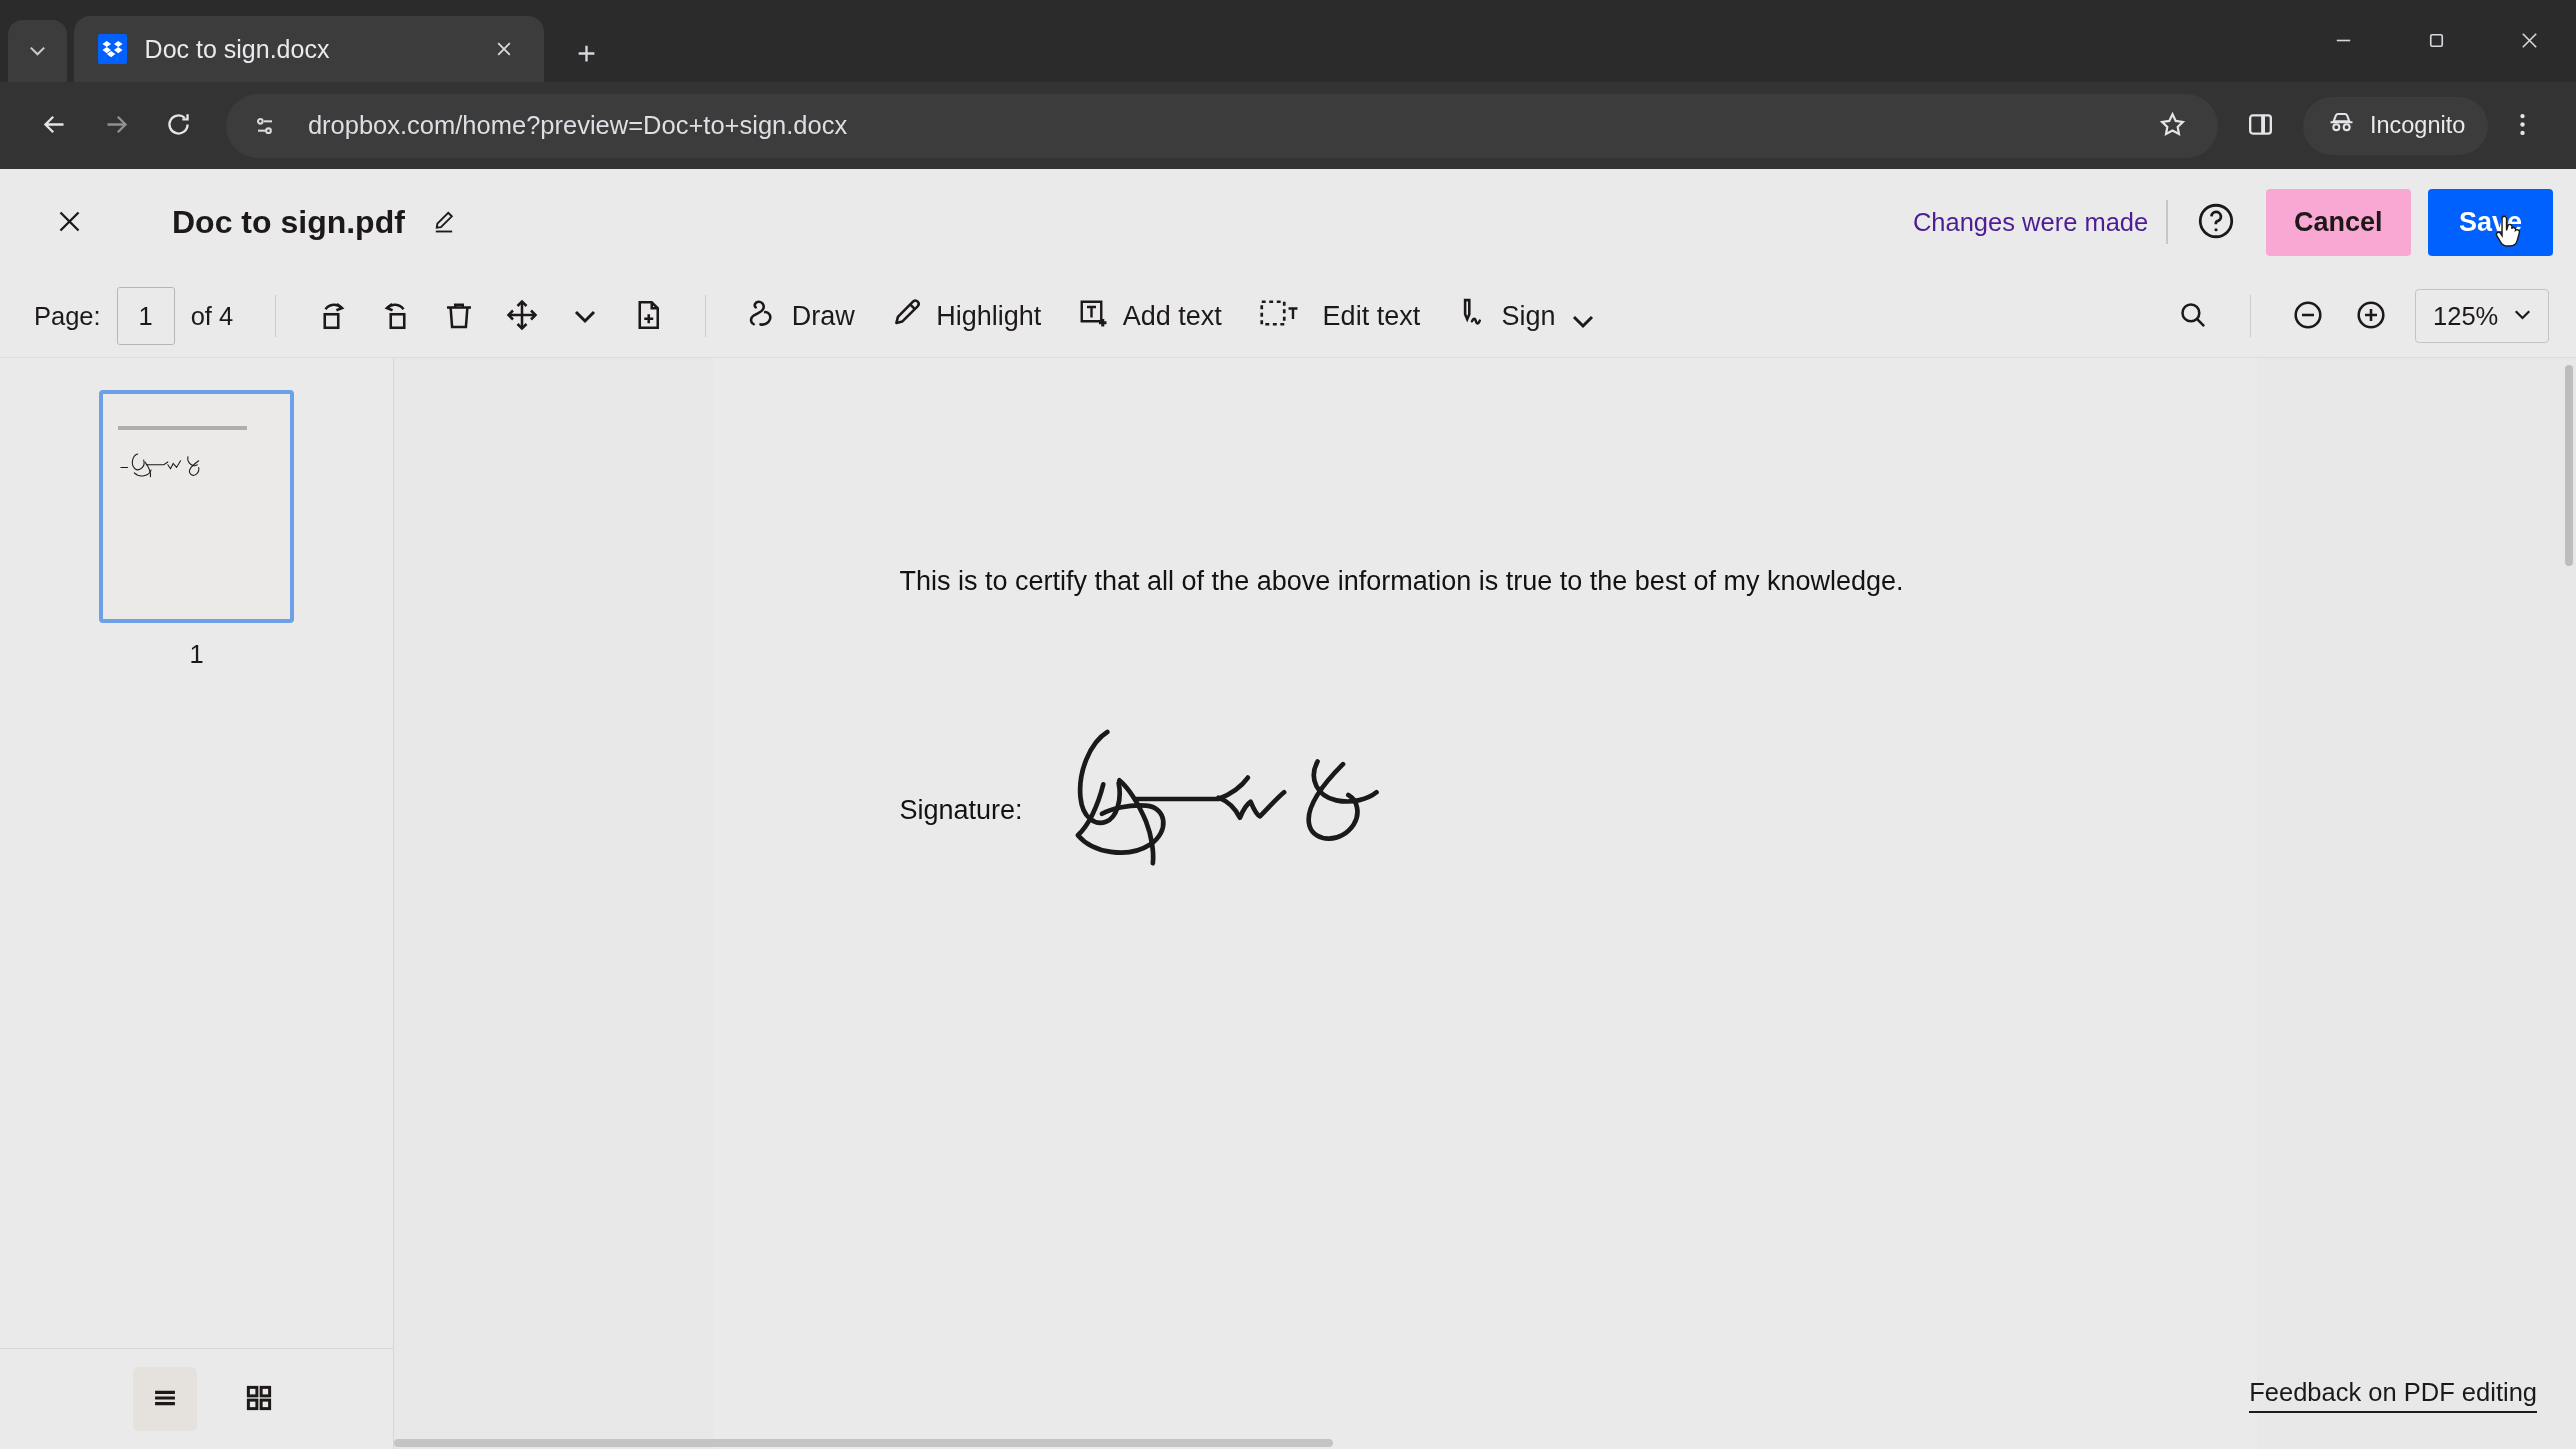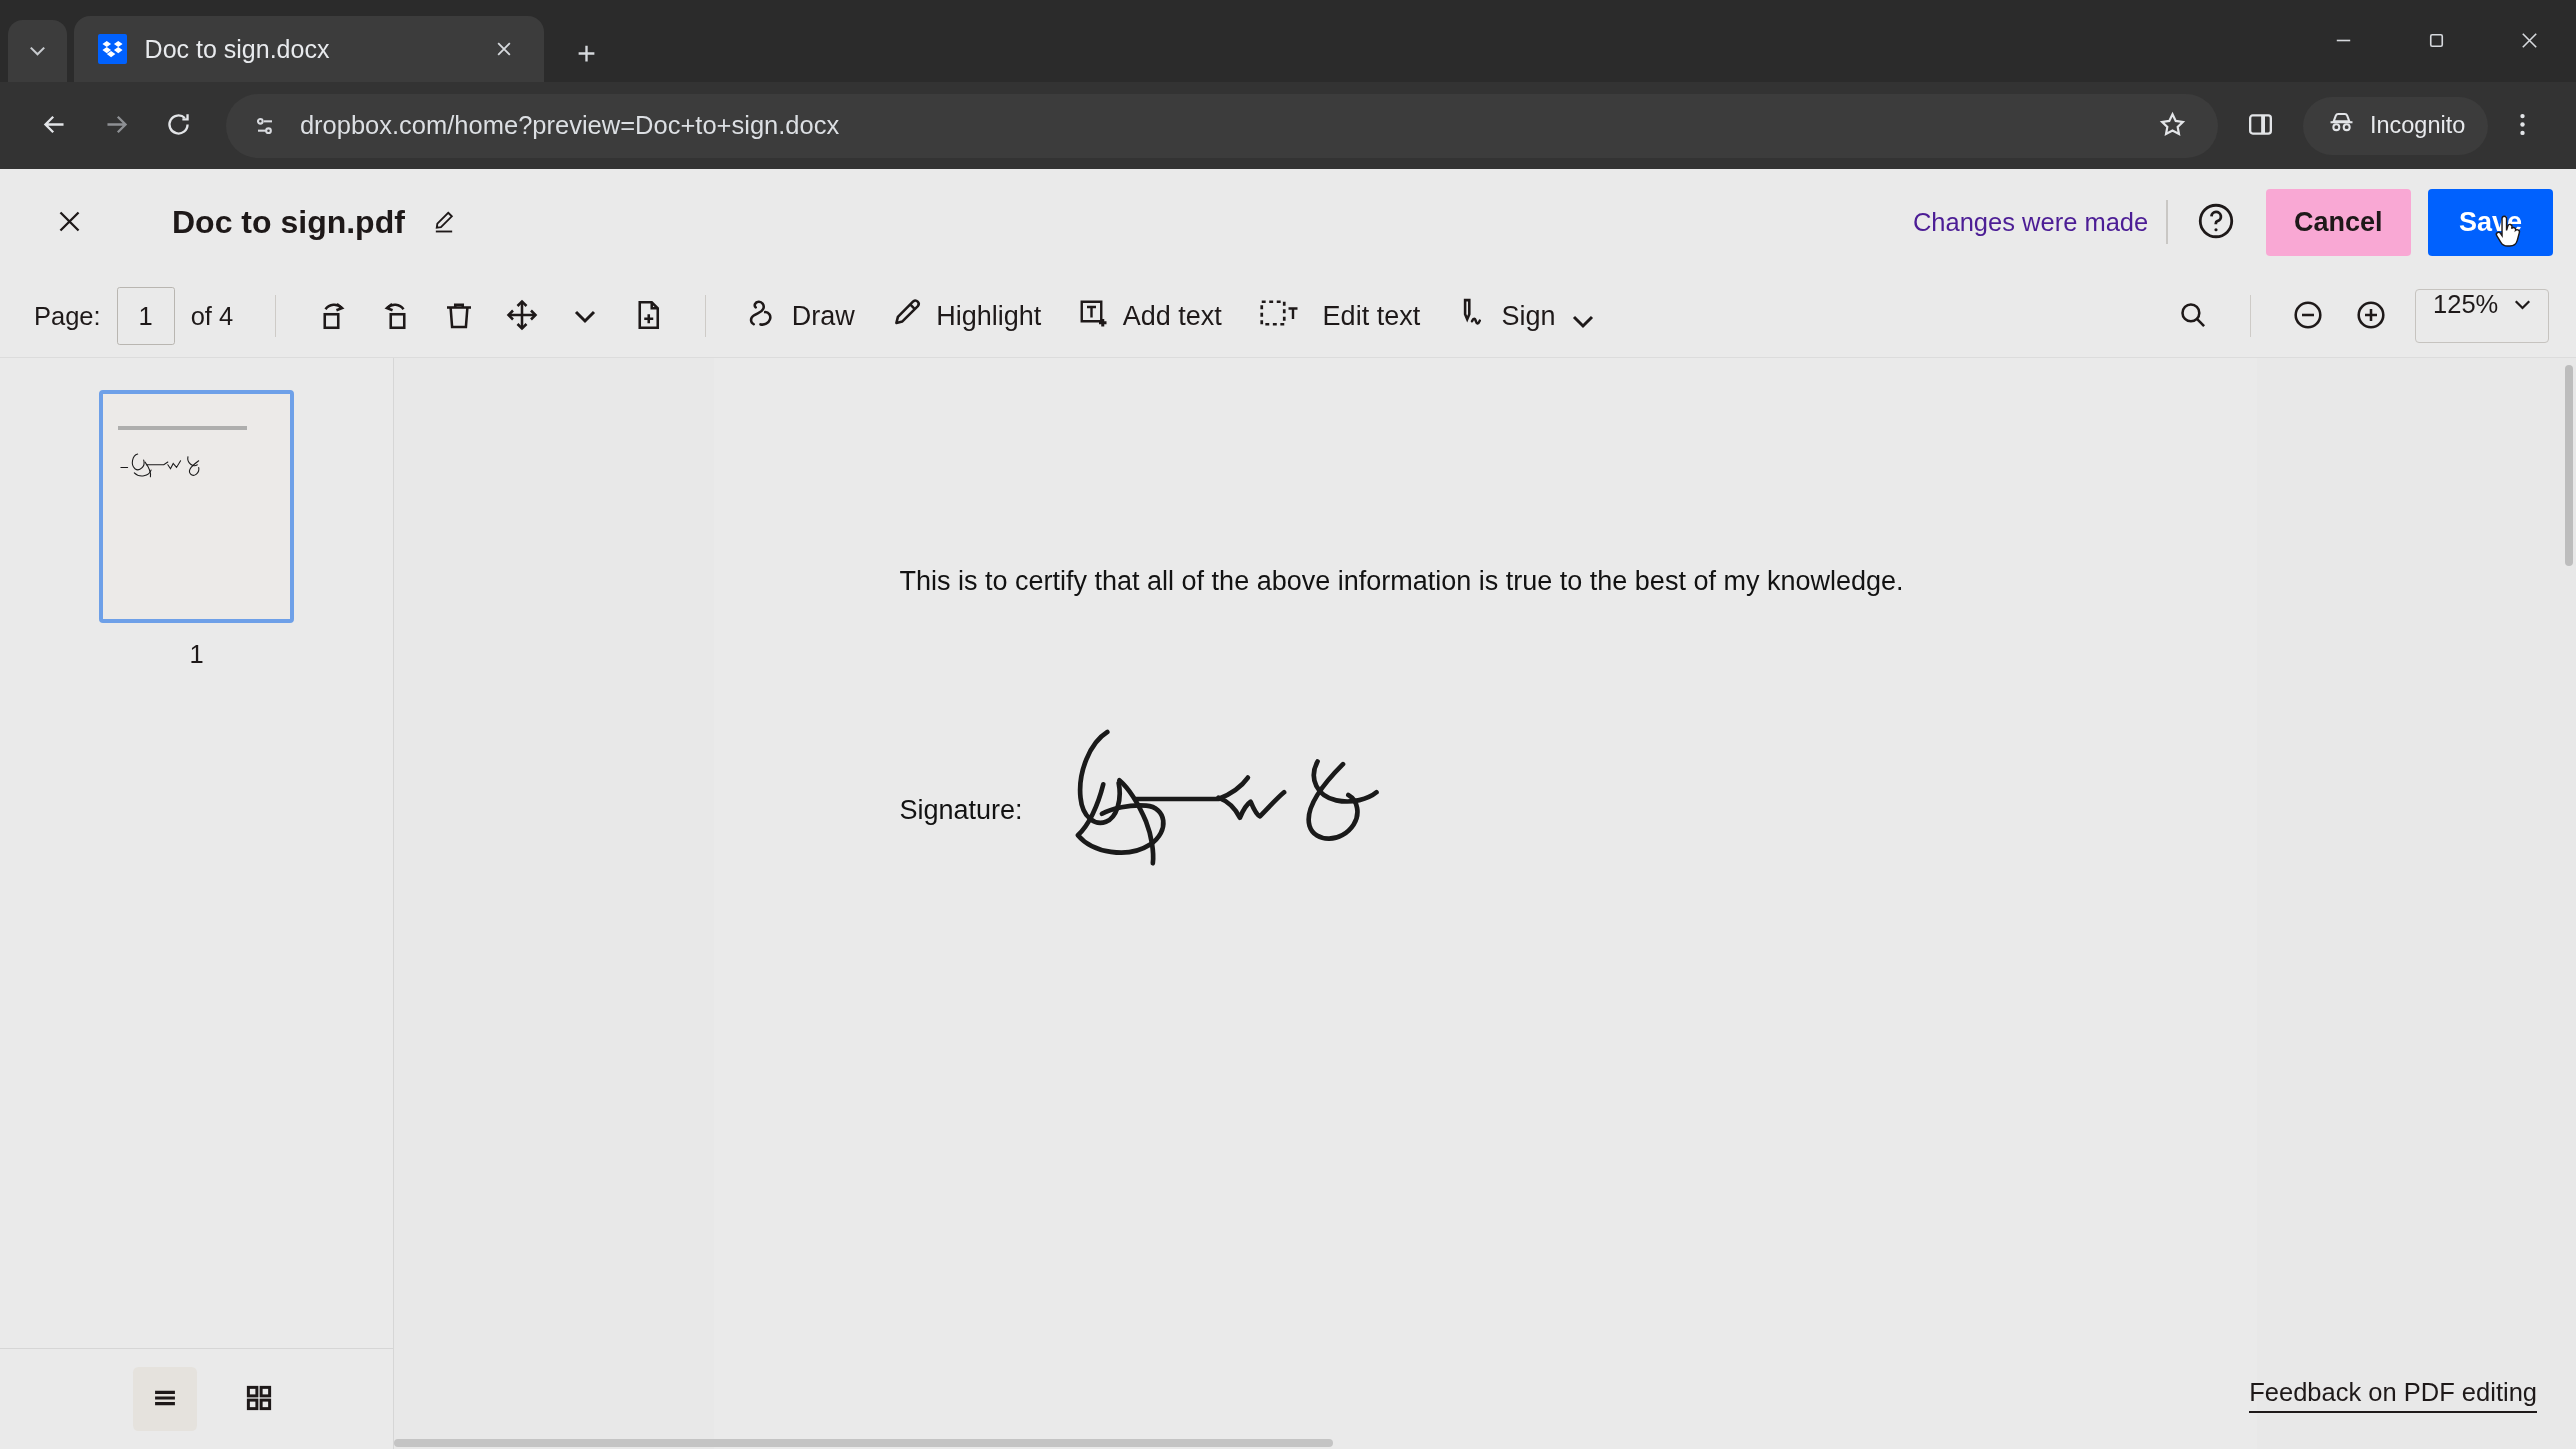--- a/index.html
+++ b/index.html
@@ -106,20 +106,21 @@
   .omnibox {
     flex: 1;
     height: 64px;
     background: #3c3c3c;
     border-radius: 32px;
     display: flex;
     align-items: center;
     margin: 0 12px 0 17.4px;
     padding: 0 14.8px 0 14.8px;
     min-width: 0;
+    gap: 8px;
   }
   .omni-lead {
     width: 48px; height: 48px;
     border-radius: 50%;
     display:flex;align-items:center;justify-content:center;
     flex: none;
     margin-right: 10.7px;
   }
   .omni-lead svg { width: 28px; height: 28px; }
   .omni-url {
@@ -267,21 +268,21 @@
   }
   .tb-tool svg { width: 36px; height: 36px; margin-right: 12px; flex: none; }
   .tb-tool span { font-size: 27px; color: #1e1919; white-space: nowrap; }
   .tb-chev { width: 28px; height: 28px; margin-left: 9.4px; }
   .tb-spacer { flex: 1; }
   .zoom-box {
     height: 54px;
     border: 1.3px solid #c6c3bf;
     border-radius: 4px;
     display: flex;
-    align-items: flex-start;
+    align-items: center;
     padding: 0 12px 0 17.4px;
     margin-left: 12px;
   }
   .zoom-box span { font-size: 25.5px; color: #1e1919; white-space: nowrap; }
   .zoom-box svg { width: 27px; height: 27px; margin-left: 10.7px; }
 
   
   .body-area { flex: 1; display: flex; min-height: 0; position: relative; }
 
   .thumb-panel {

